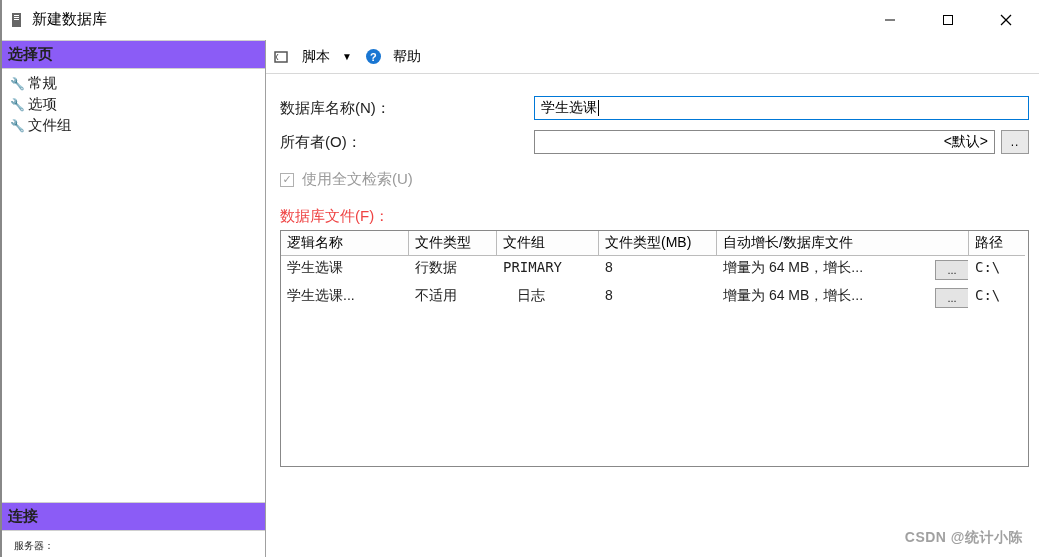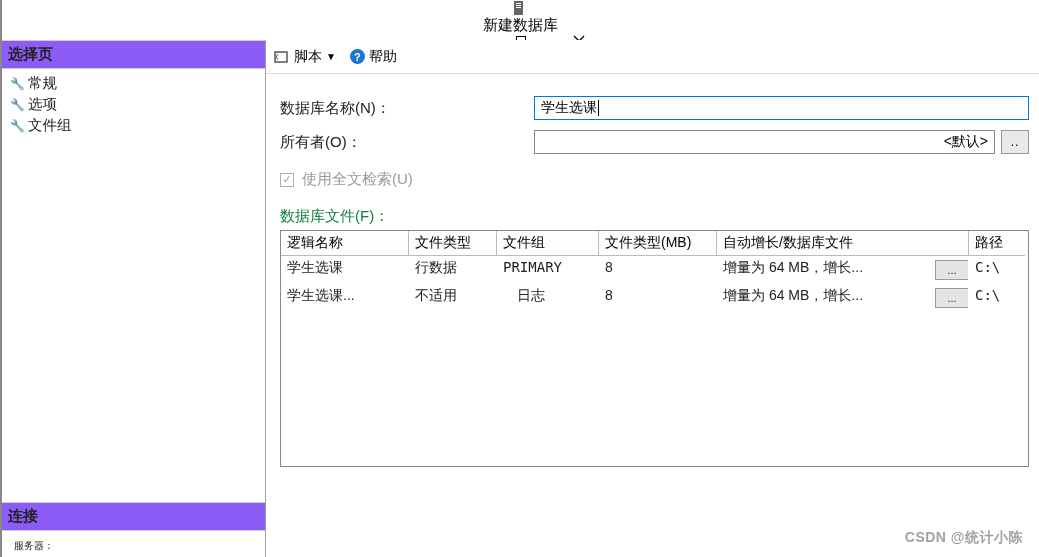--- a/index.html
+++ b/index.html
@@ -1,51 +1,51 @@
 <!DOCTYPE html>
 <html><head>
   <meta charset="utf-8">
   <style>
     * { box-sizing: border-box; margin: 0; padding: 0; }
     body { font-family: "Microsoft YaHei", "SimSun", sans-serif; font-size: 14px; color: #000; background: #fff; width: 1039px; height: 557px; overflow: hidden; position: relative; border-left: 2px solid #888;}
     
-    .titlebar { height: 40px; display: flex; align-items: center; padding: 0 4px; border-bottom: 1px solid transparent; flex-direction: column; }
+    .titlebar { height: 40px; display: flex; align-items: center; padding: 0 4px; border-bottom: 1px solid transparent; }
     .titlebar-icon { width: 16px; height: 16px; margin: 0 6px 0 4px; display:flex; align-items:center; justify-content:center;}
     .titlebar-title { flex: 0 0 auto; font-size: 15px; }
     .titlebar-spacer { flex: 1; }
     .win-controls { display: flex; height: 100%; }
     .win-btn { width: 58px; display: flex; align-items: center; justify-content: center; font-size: 15px; font-family: "Segoe UI Symbol", sans-serif; }
     
     .body-area { display: flex; height: 517px; }
     
     .sidebar { width: 264px; border-right: 1px solid #a0a0a0; display: flex; flex-direction: column; background:#fff;}
     .panel-header { background: #8b5cf6; padding: 4px 6px; font-size: 15px; font-weight: bold; border-top: 1px solid #d0d0d0; border-bottom: 1px solid #d0d0d0; color:#222;}
     .panel-body { padding: 4px 0 8px 8px; }
     .nav-item { display: flex; align-items: center; padding: 1px 0; font-size: 14.5px; color:#222;}
     .nav-item .wrench { width: 16px; text-align: center; margin-right: 2px; color: #555; font-size: 12px;}
     .sidebar-spacer { flex: 1; }
     .conn-body { padding: 8px 6px 4px 12px; font-size:10px; color:#222;}
     
     .main { flex: 1; display: flex; flex-direction: column; background:#fff; }
     .toolbar { height: 34px; border-bottom: 1px solid #d8d8d8; display: flex; align-items: center; padding: 0 6px; gap: 4px; font-size:14px;}
     .tb-icon { display:inline-flex; align-items:center; justify-content:center;}
     .tb-dropdown { font-size: 10px; margin: 0 6px 0 2px; }
-    .tb-item { display: flex; align-items: center; padding: 0 2px;}
+    .tb-item { display: flex; align-items: center; padding: 0 2px; gap: 8px;}
     .help-icon { width:15px; height:15px; border-radius:50%; background:#1976d2; color:#fff; font-size:11px; display:flex; align-items:center; justify-content:center; font-weight:bold; margin-right:4px;}
     
     .form-area { padding: 22px 10px 0 14px; }
     .form-row { display: flex; align-items: center; margin-bottom: 10px; }
     .form-label { width: 254px; font-size:15px; color:#222;}
     .text-input { flex:1; height: 24px; border: 1px solid #0078d7; padding: 1px 6px; font-size:14px; font-family: inherit;}
     .text-input.owner { border-color:#888; background:#fff;text-align:right;}
     .browse-btn { width: 28px; height: 24px; margin-left: 6px; border: 1px solid #999; background:#e9e9e9; display:flex; align-items:center; justify-content:center; font-size:12px; letter-spacing:1px;}
     .check-row { display:flex; align-items:center; margin: 16px 0 18px 0; color:#9a9a9a; font-size:15px;}
     .check-box { width:14px; height:14px; border:1px solid #b0b0b0; margin-right:8px; display:flex; align-items:center; justify-content:center; color:#9a9a9a; font-size:11px;}
     
-    .files-label { font-size:15px; margin-bottom:4px; color:#15803d;}
+    .files-label { font-size:15px; margin-bottom:4px; color:#ef4444;}
     .grid { border:1px solid #888; font-size:14px; }
     .grid-header { display:flex; background:#fdfdfd; }
     .grid-header .cell { border-right:1px solid #bbb; border-bottom:1px solid #bbb; padding:3px 6px; white-space:nowrap; overflow:hidden;}
     .grid-row { display:flex; }
     .grid-row .cell { border-right:1px solid transparent; padding:3px 6px; white-space:nowrap; overflow:hidden; color:#222;}
     .grid-header .cell:last-child, .grid-row .cell:last-child { border-right:none; }
     .c1{width:128px;} .c2{width:88px;} .c3{width:102px;} .c4{width:118px;} .c5{width:212px;} .c5b{width:40px;} .c6{width:56px;}
     .ellipsis-btn { height:20px; border:1px solid #999; background:#e4e4e4; display:flex; align-items:center; justify-content:center; font-size:11px; color:#222; width:34px; margin:1px 0;}
     .grid-body{height:210px; overflow:hidden;}
     

